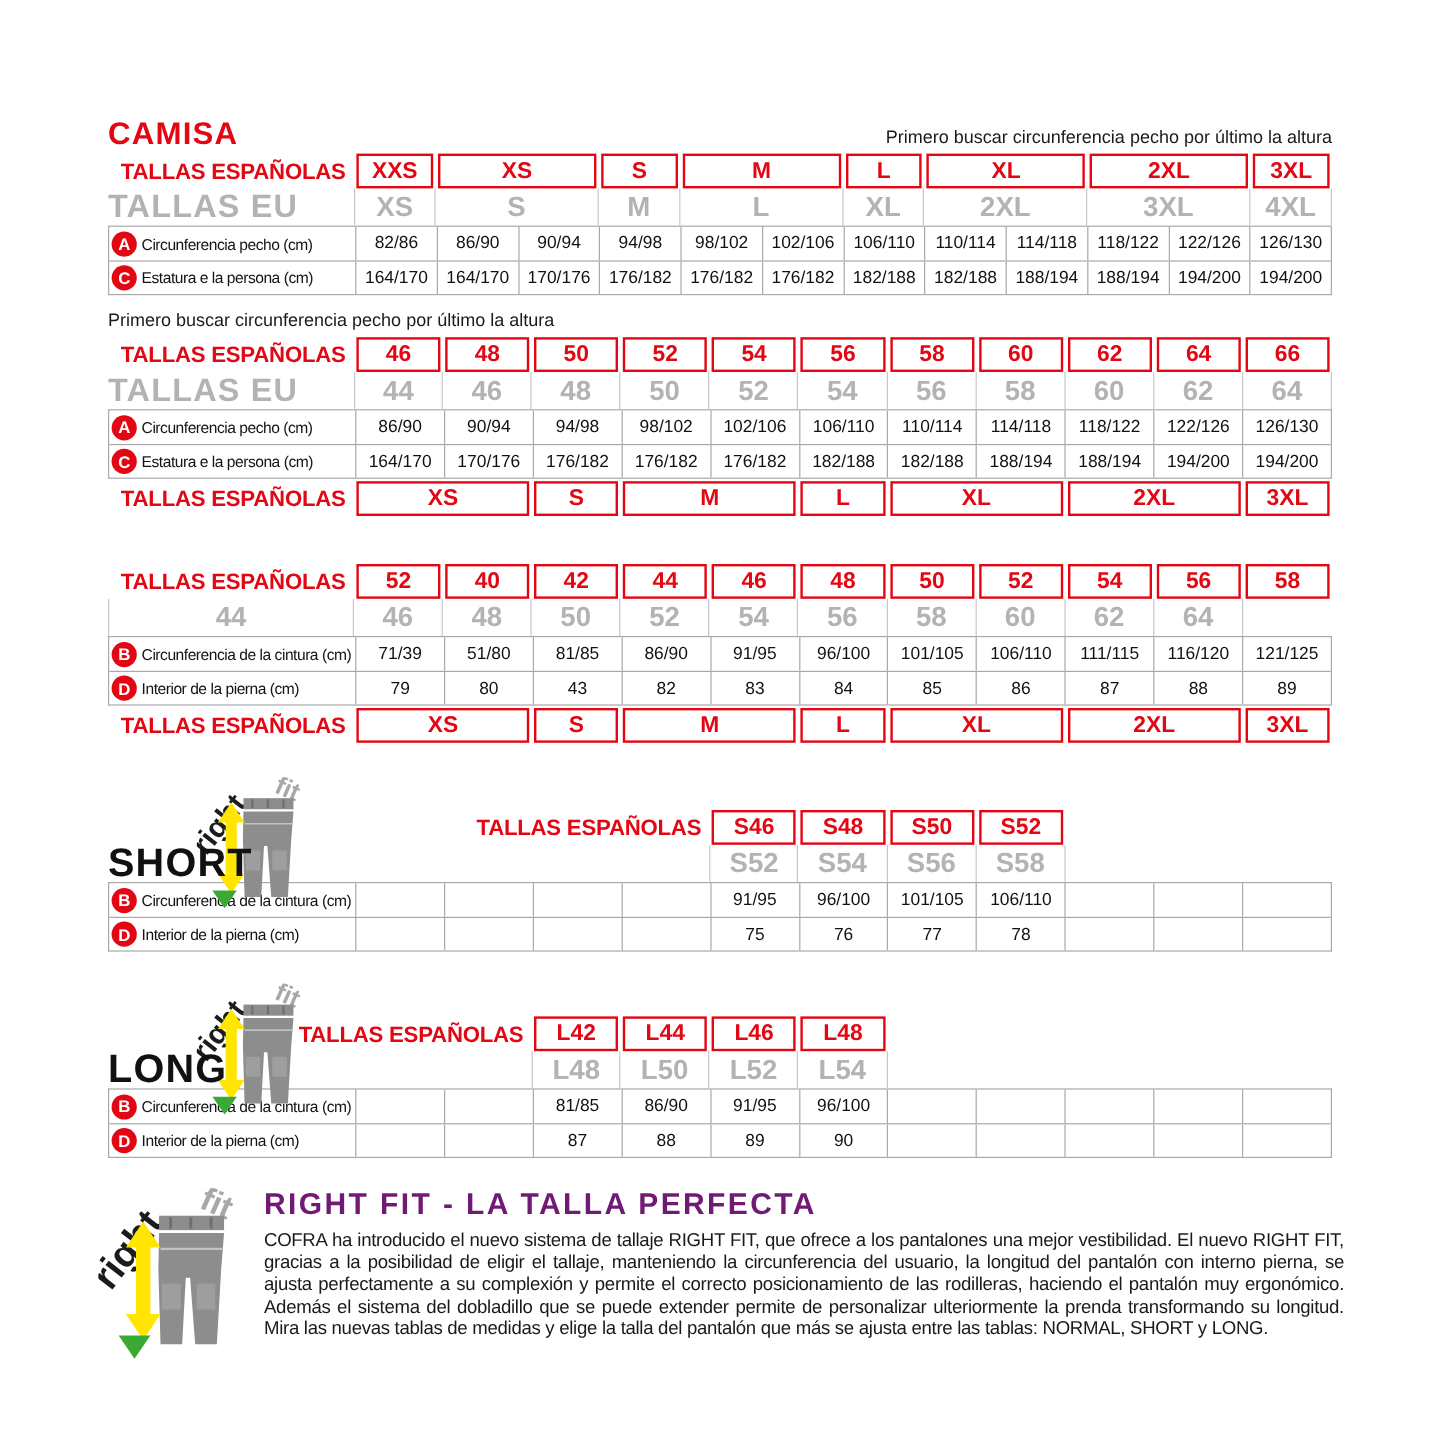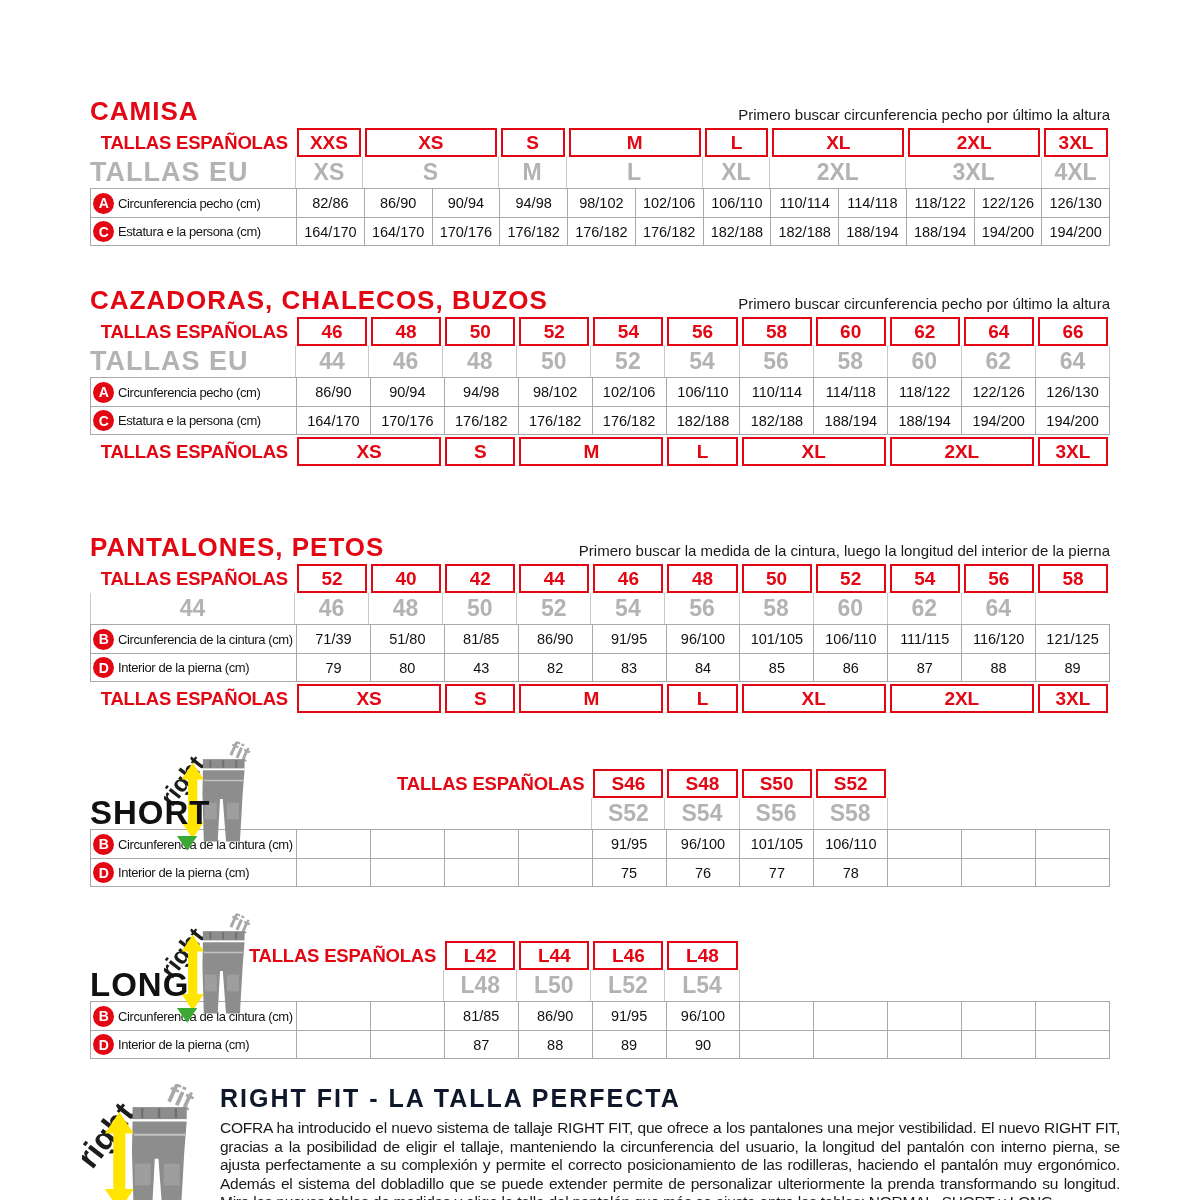--- a/index.html
+++ b/index.html
@@ -52,21 +52,21 @@
 
   .side-group { position: absolute; left: 0; top: -33px; width: 290px; height: 98px; }
   .side-label { position: absolute; left: 0; bottom: 2px; font-size: 33px; font-weight: bold; letter-spacing: 1px; color: #111; }
   .side-logo { position: absolute; left: 74px; top: 0; }
 
   
   .sec-rightfit { margin-top: 18px; display: flex; }
   .big-logo { flex: none; width: 128px; height: 152px; position: relative; }
   .big-logo svg { position: absolute; left: -8px; top: 0; }
   .rf-text { flex: 1; padding-left: 2px; padding-top: 7px; }
-  .rf-heading { font-size: 25px; font-weight: bold; letter-spacing: 2px; color: #0f172a; margin-bottom: 6px; white-space: nowrap; }
+  .rf-heading { font-size: 25px; font-weight: bold; letter-spacing: 2px; color: #701a75; margin-bottom: 6px; white-space: nowrap; }
   .rf-body { font-size: 15.5px; line-height: 18.6px; text-align: justify; letter-spacing: -0.25px; color: #1a1a1a; width: 900px; }
 </style>
 </head>
 <body>
 
 <div class="page">
 
   <section class="sec-camisa">
     <div class="title-row">
       <h2 class="t-title">CAMISA</h2>
@@ -131,21 +131,20 @@
             <div class="data-cell">188/194</div>
             <div class="data-cell">194/200</div>
             <div class="data-cell">194/200</div>
           </div>
         </div>
       </div>
   </section>
 
   <section class="sec-cazadoras">
     <div class="title-row">
-      <h2 class="t-title">CAZADORAS, CHALECOS, BUZOS</h2>
       <div class="t-note">Primero buscar circunferencia pecho por último la altura</div>
     </div>
     <div id="cazadoras-table">
         <div class="grid-row hdr-row" style="grid-template-columns: 205px repeat(11, 1fr);">
           <div class="red-label">TALLAS ESPAÑOLAS</div>
           <div class="red-box" style="grid-column: span 1;">46</div>
           <div class="red-box" style="grid-column: span 1;">48</div>
           <div class="red-box" style="grid-column: span 1;">50</div>
           <div class="red-box" style="grid-column: span 1;">52</div>
           <div class="red-box" style="grid-column: span 1;">54</div>
@@ -213,24 +212,20 @@
           <div class="red-box" style="grid-column: span 2;">M</div>
           <div class="red-box" style="grid-column: span 1;">L</div>
           <div class="red-box" style="grid-column: span 2;">XL</div>
           <div class="red-box" style="grid-column: span 2;">2XL</div>
           <div class="red-box" style="grid-column: span 1;">3XL</div>
         </div>
       </div>
   </section>
 
   <section class="sec-pantalones">
-    <div class="title-row">
-      <h2 class="t-title">PANTALONES, PETOS</h2>
-      <div class="t-note">Primero buscar la medida de la cintura, luego la longitud del interior de la pierna</div>
-    </div>
     <div id="pantalones-table">
         <div class="grid-row hdr-row" style="grid-template-columns: 205px repeat(11, 1fr);">
           <div class="red-label">TALLAS ESPAÑOLAS</div>
           <div class="red-box" style="grid-column: span 1;">52</div>
           <div class="red-box" style="grid-column: span 1;">40</div>
           <div class="red-box" style="grid-column: span 1;">42</div>
           <div class="red-box" style="grid-column: span 1;">44</div>
           <div class="red-box" style="grid-column: span 1;">46</div>
           <div class="red-box" style="grid-column: span 1;">48</div>
           <div class="red-box" style="grid-column: span 1;">50</div>

